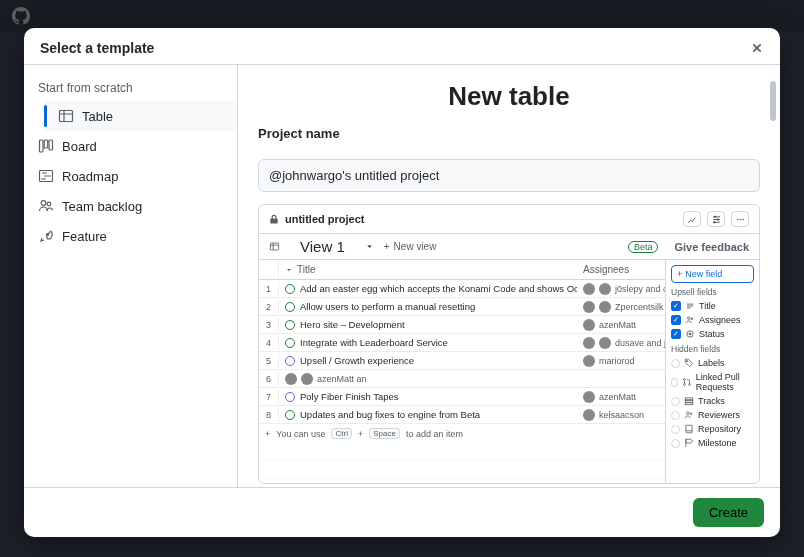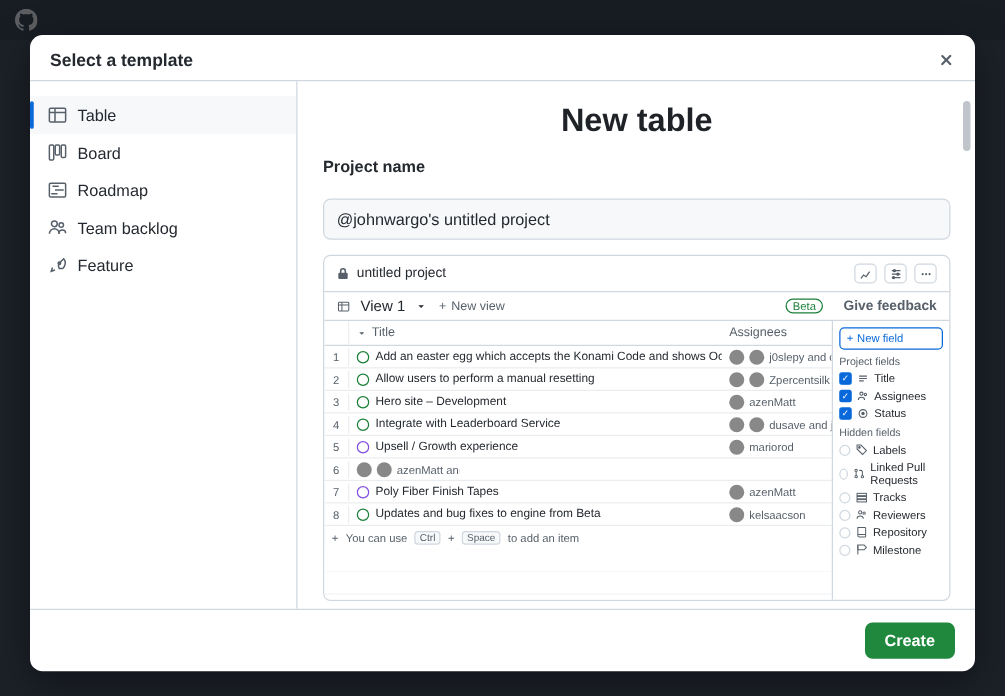--- a/index.html
+++ b/index.html
@@ -66,20 +66,21 @@
   }
   .side-item {
     display: flex; align-items: center; gap: 8px;
     padding: 7px 14px;
     cursor: pointer;
     color: #24292f;
   }
   .side-item.active {
     background: #f6f8fa;
     position: relative;
+    margin-left: 20px;
   }
   .side-item.active::before {
     content:"";
     position:absolute; left:0; top:4px; bottom:4px;
     width:3px; background:#0969da; border-radius:2px;
   }
   .side-icon { width: 16px; height: 16px; display:inline-flex; color:#57606a; }
   .content {
     flex:1;
     padding: 16px 20px 12px;
@@ -106,29 +107,29 @@
     font-size: 10px;
     color: #24292f;
     position: relative;
   }
   .preview-header {
     display:flex; align-items:center; gap:6px;
     padding: 6px 10px;
     border-bottom: 1px solid #d0d7de;
   }
   .lock-icon { width:10px; height:10px; color:#57606a; }
-  .preview-title { font-weight:400; font-size:11px; }
+  .preview-title { font-weight:700; font-size:11px; }
   .preview-tools { margin-left:auto; display:flex; gap:6px; align-items:center; }
   .tool-btn { width:18px; height:16px; border:1px solid #d0d7de; border-radius:4px; display:flex; align-items:center; justify-content:center; color:#57606a; cursor:pointer; }
   .preview-tabs {
     display:flex; align-items:center; gap:10px;
     padding: 4px 10px;
     border-bottom: 1px solid #d0d7de;
   }
-  .view-tab { display:flex; align-items:center; gap:8px; font-size:12px; color:#24292f; cursor:pointer; }
+  .view-tab { display:flex; align-items:center; gap:20px; font-size:15px; color:#24292f; cursor:pointer; }
   .view-tab .icon { width:11px; height:11px; color:#57606a; }
   .new-view { color:#57606a; font-size:10px; cursor:pointer; display:flex; gap:4px; align-items:center;}
   .beta-badge { margin-left:auto; font-size:9px; color:#1a7f37; border:1px solid #1a7f37; border-radius:8px; padding:0 5px; }
   .feedback { font-size:11px; color:#57606a; margin-left:6px; cursor:pointer;font-weight:bold;}
   .table-area {
     display:flex;
     min-height: 170px;
   }
   .table-main { flex:1; overflow:hidden; }
   .thead {
@@ -183,26 +184,26 @@
   .fld-radio { width:9px; height:9px; border:1px solid #d0d7de; border-radius:50%; }
   .fld-icon { width:10px; height:10px; color:#57606a; display:inline-flex;}
   .desc-text { font-size:13px; color:#24292f; line-height:1.5; margin-top:12px;}
   .modal-footer {
     border-top:1px solid #d0d7de;
     padding:10px 16px;
     display:flex; justify-content:flex-end;
   }
   .create-btn {
     background:#1f883d;
-    color:#ffffff;
+    color:#000000;
     border:none;
     border-radius:6px;
     padding:7px 16px;
     font-size:13px;
-    font-weight:700;
+    font-weight:400;
     cursor:pointer;
   }
   .scroll-indicator {
     position:absolute; right:4px; top:16px;
     width:6px; height:40px;
     background:#c0c5cc; border-radius:3px;
   }
   svg { display:block; }
 </style>
 </head>
@@ -220,20 +221,21 @@
   <div class="modal-header">
     <span class="modal-title">Select a template</span>
     <button class="close-btn">
       <svg width="14" height="14" viewBox="0 0 16 16" fill="currentColor">
           <path d="M3.7 3.7a1 1 0 011.4 0L8 6.6l2.9-2.9a1 1 0 111.4 1.4L9.4 8l2.9 2.9a1 1 0 11-1.4 1.4L8 9.4l-2.9 2.9a1 1 0 11-1.4-1.4L6.6 8 3.7 5.1a1 1 0 010-1.4z"></path>
         </svg>
     </button>
   </div>
   <div class="modal-body">
     <div class="sidebar">
+      <div class="side-section">Start from scratch</div>
       <div class="side-item active">
         <span class="side-icon">
           <svg viewBox="0 0 16 16" fill="none" stroke="currentColor" stroke-width="1.2">
               <rect x="1.5" y="2.5" width="13" height="11" rx="1"></rect>
               <line x1="1.5" y1="6" x2="14.5" y2="6"></line>
               <line x1="6" y1="2.5" x2="6" y2="13.5"></line>
             </svg>
         </span>
         <span>Table</span>
       </div>
@@ -456,21 +458,21 @@
               <span class="kbd">Space</span>
               <span>to add an item</span>
             </div>
             <div style="height:40px;background:repeating-linear-gradient(#fff,#fff 17px,#f6f8fa 17px,#f6f8fa 18px);"></div>
           </div>
           <div class="fields-panel">
             <div class="new-field-btn">
               <span>+</span>
               <span>New field</span>
             </div>
-            <div class="field-section-label">Project fields</div>
+            <div class="field-section-label">Upsell fields</div>
             <div id="vfields">
                 <div class="field-row">
                   <span class="chk checked">✓</span>
                   <span class="fld-icon">
                     <svg viewBox="0 0 16 16" width="10" height="10" fill="none" stroke="currentColor" stroke-width="1.4">
                       <line x1="3" y1="5" x2="13" y2="5"></line>
                       <line x1="3" y1="8" x2="13" y2="8"></line>
                       <line x1="3" y1="11" x2="9" y2="11"></line>
                     </svg>
                   </span>

